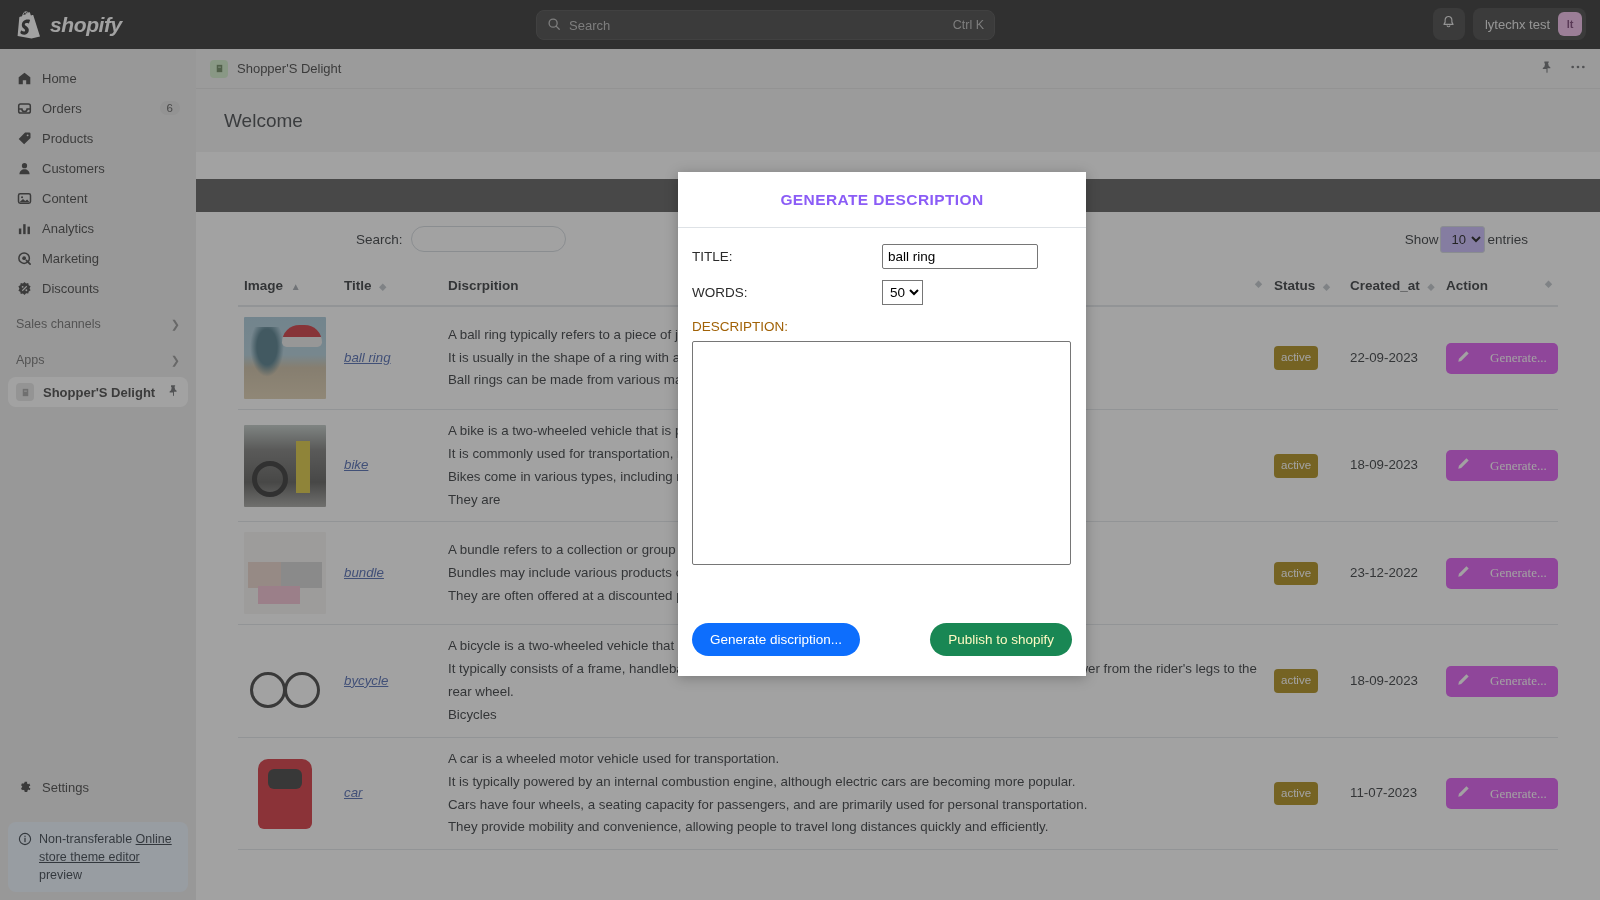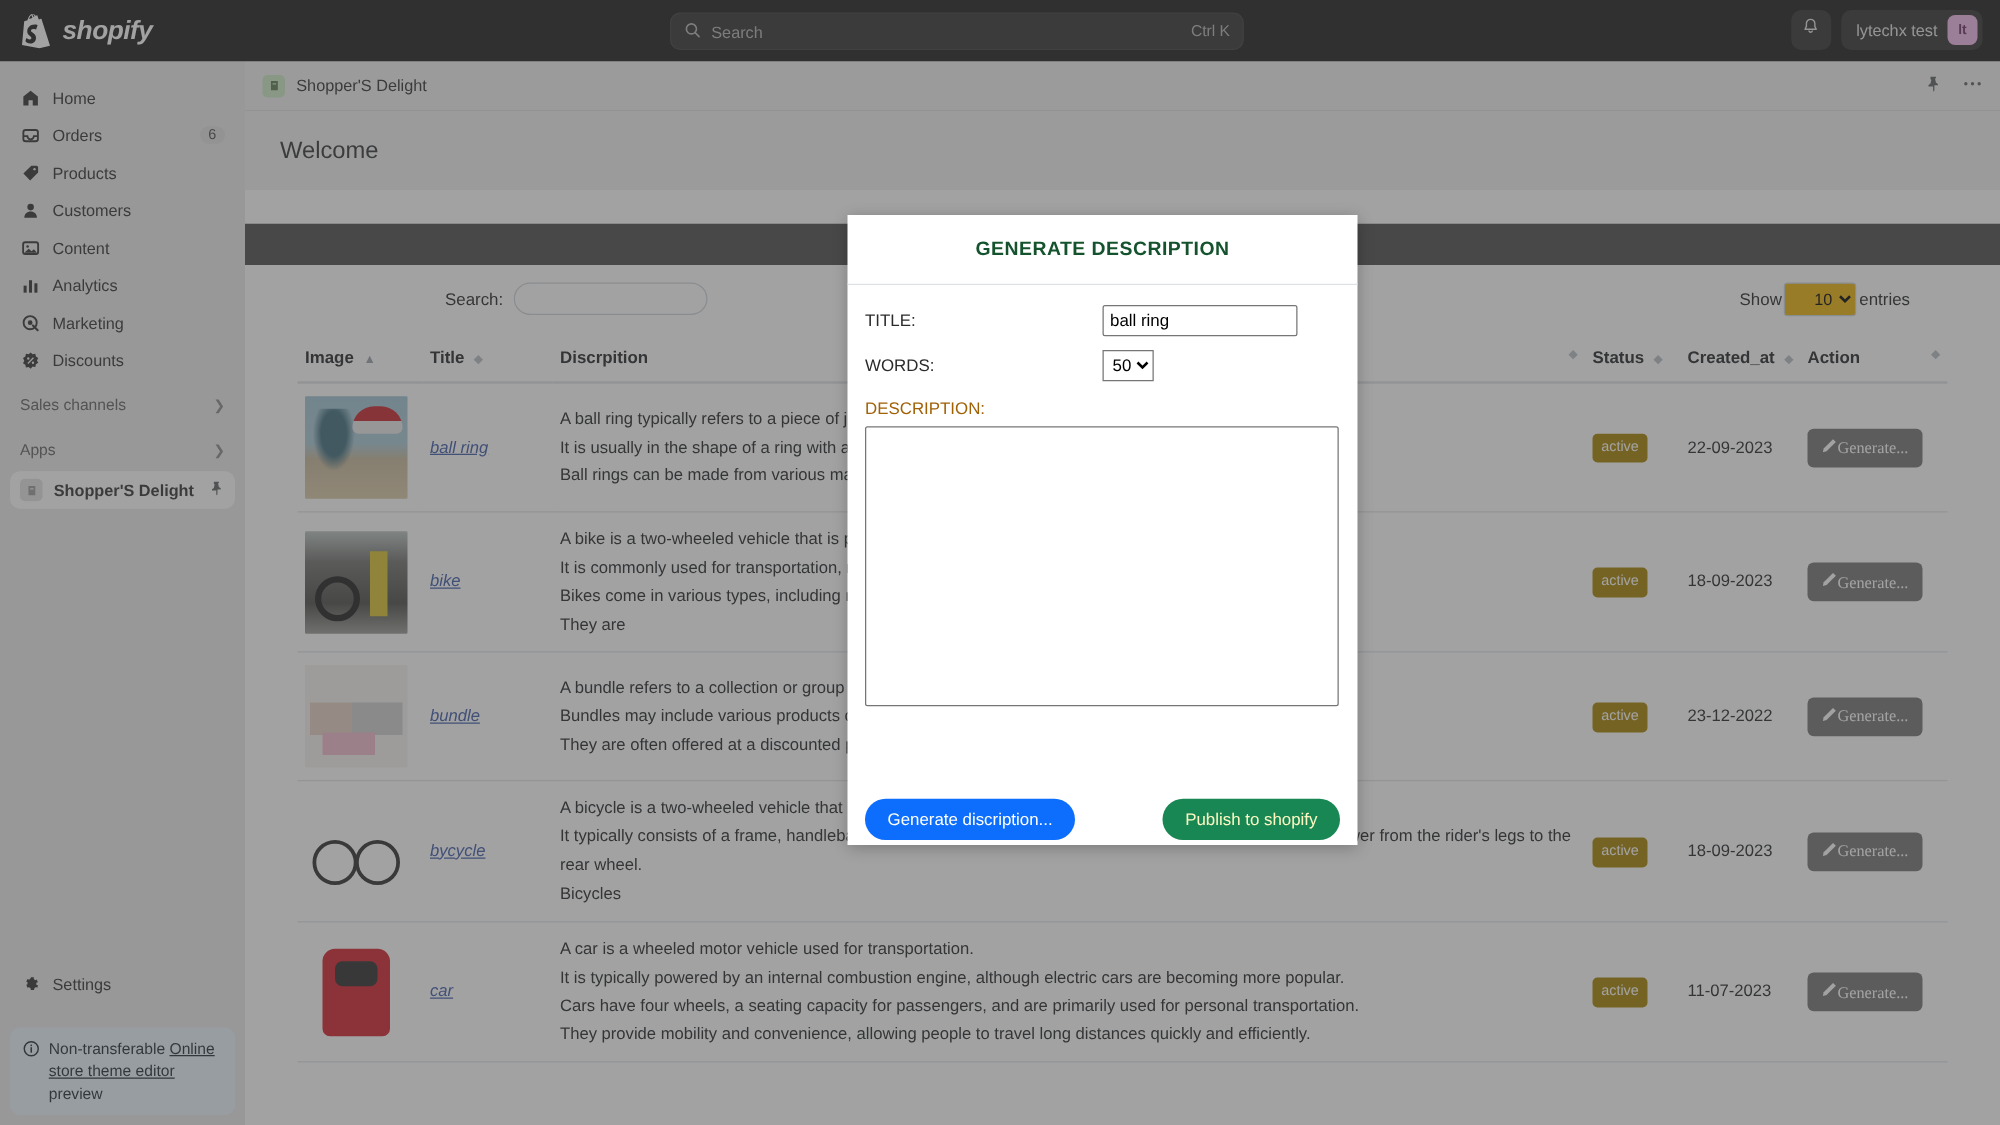--- a/index.html
+++ b/index.html
@@ -165,21 +165,21 @@
     font-family: "Liberation Sans", sans-serif;
     outline: none; background:#fff;
   }
   .show-wrap {
     position: absolute; right: 30px; top: 14px;
     display: flex; align-items: center; gap: 2px;
     font-size: 13.5px; color: #212529;
   }
   .show-wrap select {
     height: 27px; border: 1px solid #ced4da; border-radius: 3px;
-    font-size: 13px; padding: 0 2px 0 19px; background: #eab308;
+    font-size: 13px; padding: 0 2px 0 6px; background: #c4b5fd;
     font-family: "Liberation Sans", sans-serif;
   }
 
   table.dt { width: 100%; border-collapse: collapse; table-layout: fixed; }
   table.dt thead th {
     font-size: 13.5px; color: #212529; font-weight: 700;
     text-align: left; padding: 10px 6px 12px 6px;
     border-bottom: 2px solid #dee2e6;
     white-space: nowrap;
   }
@@ -195,22 +195,22 @@
     border-radius: 1px; overflow: hidden;
   }
   .title-link {
     color: #3d5aa9; font-style: italic; font-size: 13.3px;
   }
   .badge-active {
     display: inline-block; background: #a58100; color: #fff;
     font-size: 11.5px; border-radius: 4px; padding: 2px 7px;
   }
   .btn-generate {
-    display: inline-flex; align-items: center; gap: 0;
-    background: #737373; color: #fff; border: none;
+    display: inline-flex; align-items: center; gap: 20px;
+    background: #d946ef; color: #fff; border: none;
     border-radius: 5px; padding: 7px 11px;
     font-size: 13px; font-family: "Liberation Serif", serif;
     white-space: nowrap;
     justify-content: center;
   }
 
   
   #overlay {
     position: absolute; top: 0; left: 0;
     width: 1600px; height: 900px;
@@ -222,21 +222,21 @@
     width: 408px; height: 504px;
     background: #fff; z-index: 60;
     box-shadow: 0 2px 12px rgba(0,0,0,0.25);
     display: flex; flex-direction: column;
   }
   #modal-head {
     height: 56px; display: flex; align-items: center;
     justify-content: center; border-bottom: 1px solid #dee2e6;
   }
   #modal-title {
-    font-size: 15.5px; font-weight: 600; color: #14532d;
+    font-size: 15.5px; font-weight: 600; color: #8b5cf6;
     letter-spacing: 0.4px;
   }
   #modal-body { padding: 16px 14px 10px 14px; flex: 1; }
   .frow { display: flex; align-items: center; margin-bottom: 11px; }
   .flabel { font-size: 13.5px; color: #2b2b2b; width: 190px; }
   #title-input {
     width: 156px; height: 25px;
     border: 1px solid #767676; border-radius: 2px;
     padding: 0 5px; font-size: 13.5px;
     font-family: "Liberation Sans", sans-serif; outline: none;
@@ -248,21 +248,21 @@
   }
   #desc-label { font-size: 13.5px; color: #a16207; margin: 14px 0 7px 0; }
   #desc-area {
     display: block; width: 379px; height: 224px;
     border: 1px solid #767676; border-radius: 2px;
     resize: none; outline: none;
     font-family: "Liberation Sans", sans-serif; font-size: 13px;
   }
   #modal-actions {
     display: flex; align-items: flex-start;
-    padding: 20px 14px 4px 14px;
+    padding: 20px 14px 20px 14px;
   }
   #btn-gen {
     background: #0d6efd; color: #fff; border: none;
     border-radius: 20px; padding: 9px 18px;
     font-size: 13.5px; font-family: "Liberation Sans", sans-serif;
   }
   #modal-actions .sp { flex: 1; }
   #btn-pub {
     background: #198754; color: #fef9c3; border: none;
     border-radius: 20px; padding: 9px 18px;

